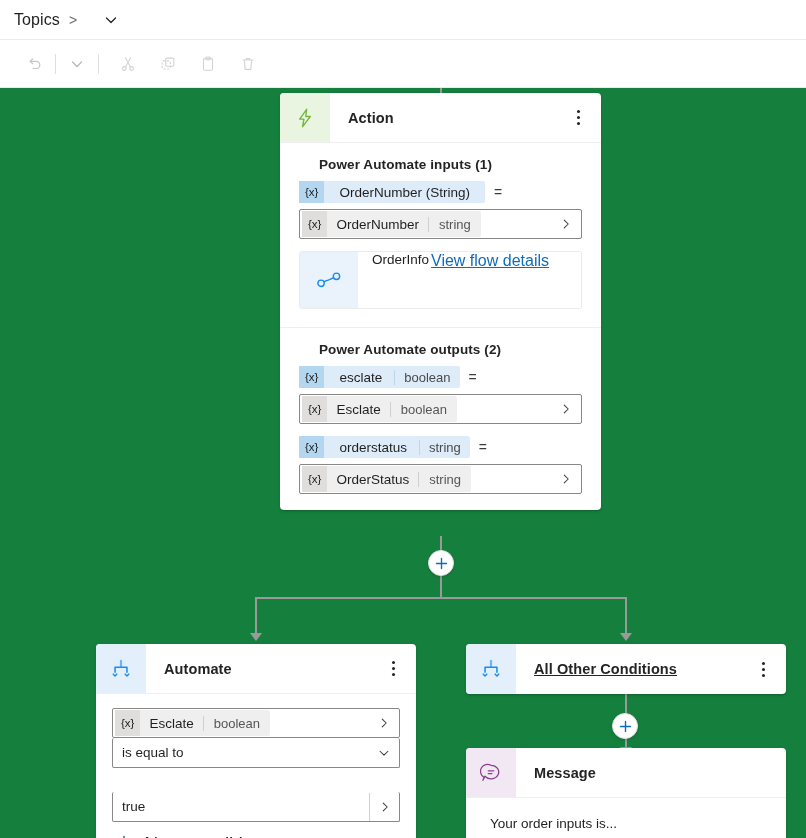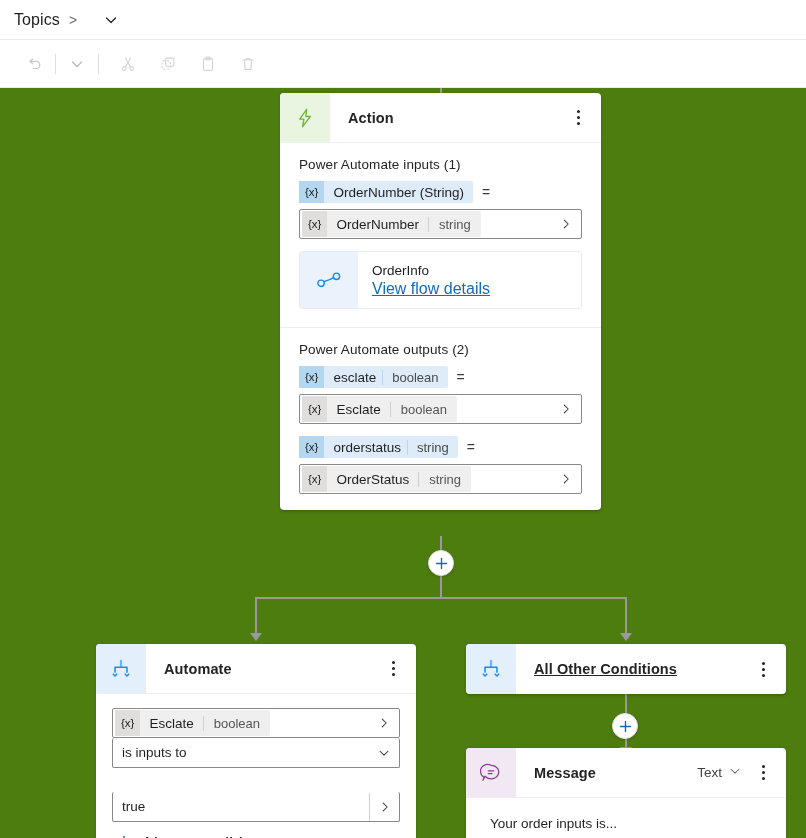--- a/index.html
+++ b/index.html
@@ -63,21 +63,21 @@
     background: #e1dfdd;
     margin: 0 5px;
   }
   .tb-gap { width: 8px; }
 
   
   .canvas {
     position: relative;
     width: 806px;
     height: 750px;
-    background: #4d7c0f;
+    background: #15803d;
     overflow: hidden;
   }
 
   .conn {
     position: absolute;
     background: #9a9a9a;
   }
   .conn-v { width: 2px; }
   .conn-h { height: 2px; }
 
@@ -156,24 +156,25 @@
   .kebab i {
     width: 3px; height: 3px;
     background: #242424;
     border-radius: 50%;
     display: block;
   }
 
   .node-body { padding: 14px 19px 16px 19px; }
   .section-label {
     font-size: 13.5px;
-    font-weight: normal;
+    font-weight: bold;
     color: #242424;
     margin-bottom: 9px;
     letter-spacing: .1px;
+    margin-left: 20px;
   }
   .section-divider {
     height: 1px;
     background: #f0eff0;
     margin: 0;
   }
 
   
   .var-chip {
     display: inline-flex;
@@ -189,21 +190,21 @@
     color: #1b1b1b;
     font-size: 11.5px;
     padding: 0 6px;
     height: 22px;
     line-height: 22px;
     font-family: "Liberation Sans", sans-serif;
   }
   .var-chip .vname {
     font-size: 13.5px;
     color: #1f1f1f;
-    padding: 0 9px;
+    padding: 0 15px;
   }
   .var-chip .vtype {
     font-size: 13px;
     color: #4a4a4a;
     padding: 0 9px 0 0;
     border-left: 1px solid #bcd6ea;
     margin-left: -3px;
     padding-left: 9px;
   }
   .chip-row {
@@ -278,21 +279,21 @@
     height: 58px;
     margin: 6px 0 2px 0;
     overflow: hidden;
   }
   .flow-icon {
     width: 58px; min-width: 58px;
     background: #eaf3fb;
     display: flex; align-items: center; justify-content: center;
   }
   .flow-meta {
-    display: flex; flex-direction: column;
+    display: flex; flex-direction: row;
     justify-content: center;
     padding-left: 14px;
     gap: 2px;
   }
   .flow-name { font-size: 13.5px; color: #1f1f1f; }
   .flow-link {
     font-size: 16px; color: #0f6cbd;
     text-decoration: underline;
     cursor: pointer;
   }
@@ -528,21 +529,21 @@
         </span>
         <span class="field-spacer"></span>
         <span class="field-chevron">
           <svg width="14" height="14" viewBox="0 0 16 16">
               <path d="M6 3.5 L10.5 8 L6 12.5" fill="none" stroke="#3b3b3b" stroke-width="1.2" stroke-linecap="round" stroke-linejoin="round"></path>
             </svg>
         </span>
       </div>
 
       <div class="field-box" style="margin-bottom:0; border-top:none;">
-        <span class="field-text">is inputs to</span>
+        <span class="field-text">is equal to</span>
         <span class="field-chevron">
           <svg width="14" height="14" viewBox="0 0 16 16">
               <path d="M3.5 6 L8 10.5 L12.5 6" fill="none" stroke="#3b3b3b" stroke-width="1.2" stroke-linecap="round" stroke-linejoin="round"></path>
             </svg>
         </span>
       </div>
 
       <div class="field-box" style="margin-bottom:0; border-top:none;margin-top:24px;">
         <span class="field-text">true</span>
         <span class="field-chevron" style="border-left:1px solid #d2d0ce; height:28px;">
@@ -594,34 +595,19 @@
 
   <div class="node" style="left:466px; top:660px; width:320px;">
     <div class="node-header">
       <div class="node-icon icon-purple">
         <svg width="22" height="22" viewBox="0 0 24 24">
           <path d="M12 3.6 a8.4 7.4 0 1 1 -6.6 12 L3.2 20 l1.1 -3.3 A7.4 7.4 0 0 1 12 3.6 z" fill="none" stroke="#8a3f91" stroke-width="1.4" stroke-linejoin="round"></path>
           <path d="M9 9.6 H15 M9 12.6 H13" stroke="#8a3f91" stroke-width="1.4" stroke-linecap="round"></path>
         </svg>
       </div>
       <div class="node-title">Message</div>
-      <div class="node-header-right">
-        <div class="hdr-select">
-          <span>Text</span>
-          <span>
-            <svg width="14" height="14" viewBox="0 0 16 16">
-                <path d="M3.5 6 L8 10.5 L12.5 6" fill="none" stroke="#6b6b6b" stroke-width="1.2" stroke-linecap="round" stroke-linejoin="round"></path>
-              </svg>
-          </span>
-        </div>
-        <div class="kebab">
-            <i></i>
-            <i></i>
-            <i></i>
-          </div>
-      </div>
     </div>
     <div class="node-body" style="padding:16px 22px 22px 22px;">
       <div class="msg-text">Your order inputs is...</div>
     </div>
   </div>
 
 </div>
 
 </body></html>

